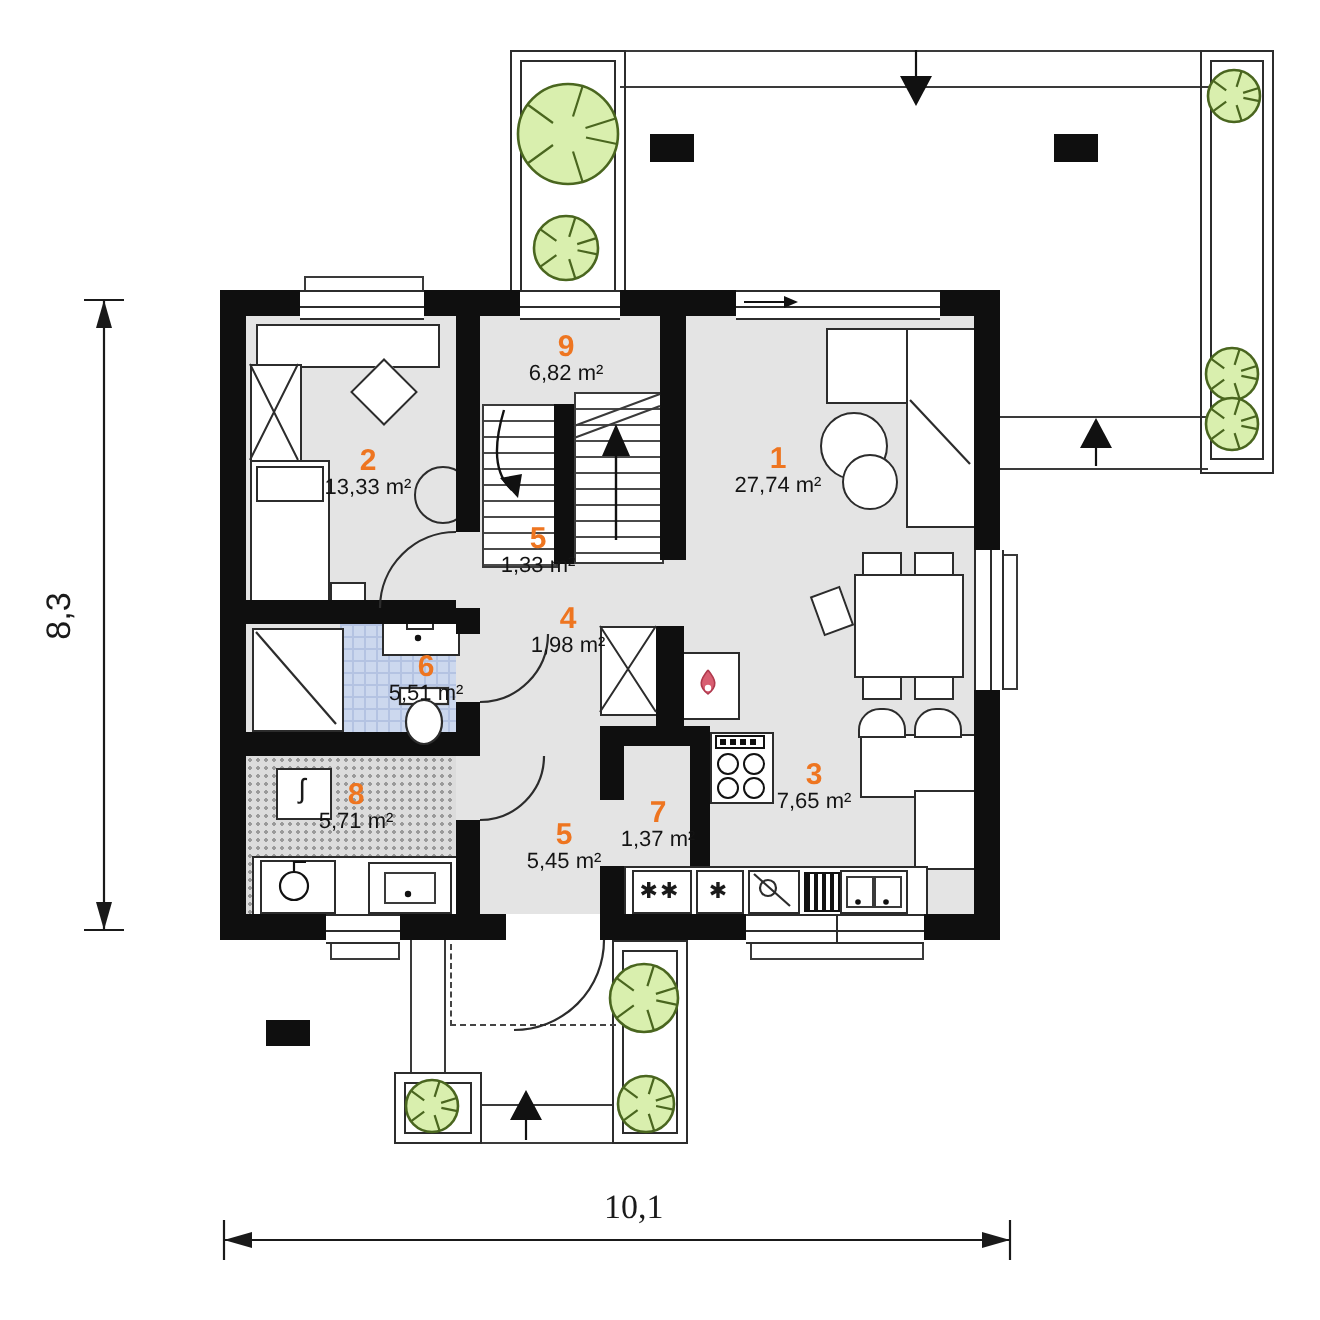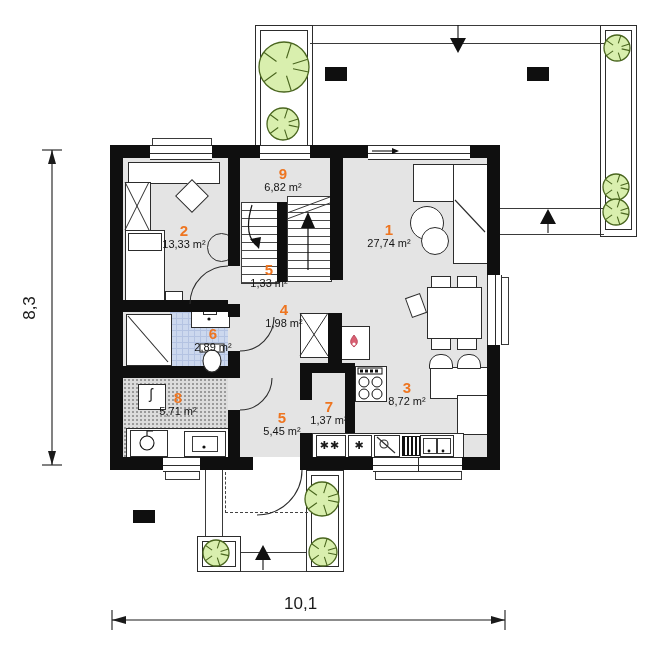--- a/index.html
+++ b/index.html
@@ -277,47 +277,47 @@
   <div class="room-label" style="left:389px;top:222px;">
     <span class="room-num">1</span>
     <span class="room-area">27,74 m²</span>
   </div>
   <div class="room-label" style="left:184px;top:223px;">
     <span class="room-num">2</span>
     <span class="room-area">13,33 m²</span>
   </div>
   <div class="room-label" style="left:407px;top:380px;">
     <span class="room-num">3</span>
-    <span class="room-area">8,72 m²</span>
+    <span class="room-area">7,65 m²</span>
   </div>
   <div class="room-label" style="left:284px;top:302px;">
     <span class="room-num">4</span>
     <span class="room-area">1,98 m²</span>
   </div>
   <div class="room-label" style="left:282px;top:410px;">
     <span class="room-num">5</span>
     <span class="room-area">5,45 m²</span>
   </div>
   <div class="room-label" style="left:213px;top:326px;">
     <span class="room-num">6</span>
-    <span class="room-area">2,89 m²</span>
+    <span class="room-area">5,51 m²</span>
   </div>
   <div class="room-label" style="left:329px;top:399px;">
     <span class="room-num">7</span>
     <span class="room-area">1,37 m²</span>
   </div>
   <div class="room-label" style="left:178px;top:390px;">
     <span class="room-num">8</span>
     <span class="room-area">5,71 m²</span>
   </div>
   <div class="room-label" style="left:283px;top:166px;">
     <span class="room-num">9</span>
     <span class="room-area">6,82 m²</span>
   </div>
   <div class="room-label" style="left:269px;top:262px;">
     <span class="room-num">5</span>
     <span class="room-area">1,33 m²</span>
   </div>
 
   <div class="dim-label" style="left:18px;top:298px;transform:rotate(-90deg);transform-origin:center;">8,3</div>
-  <div class="dim-label" style="left:284px;top:594px;">10,1</div>
+  <div class="dim-label" style="left:302px;top:594px;font-family:Liberation Serif, serif;">10,1</div>
 
 </div>
 
 </body></html>

